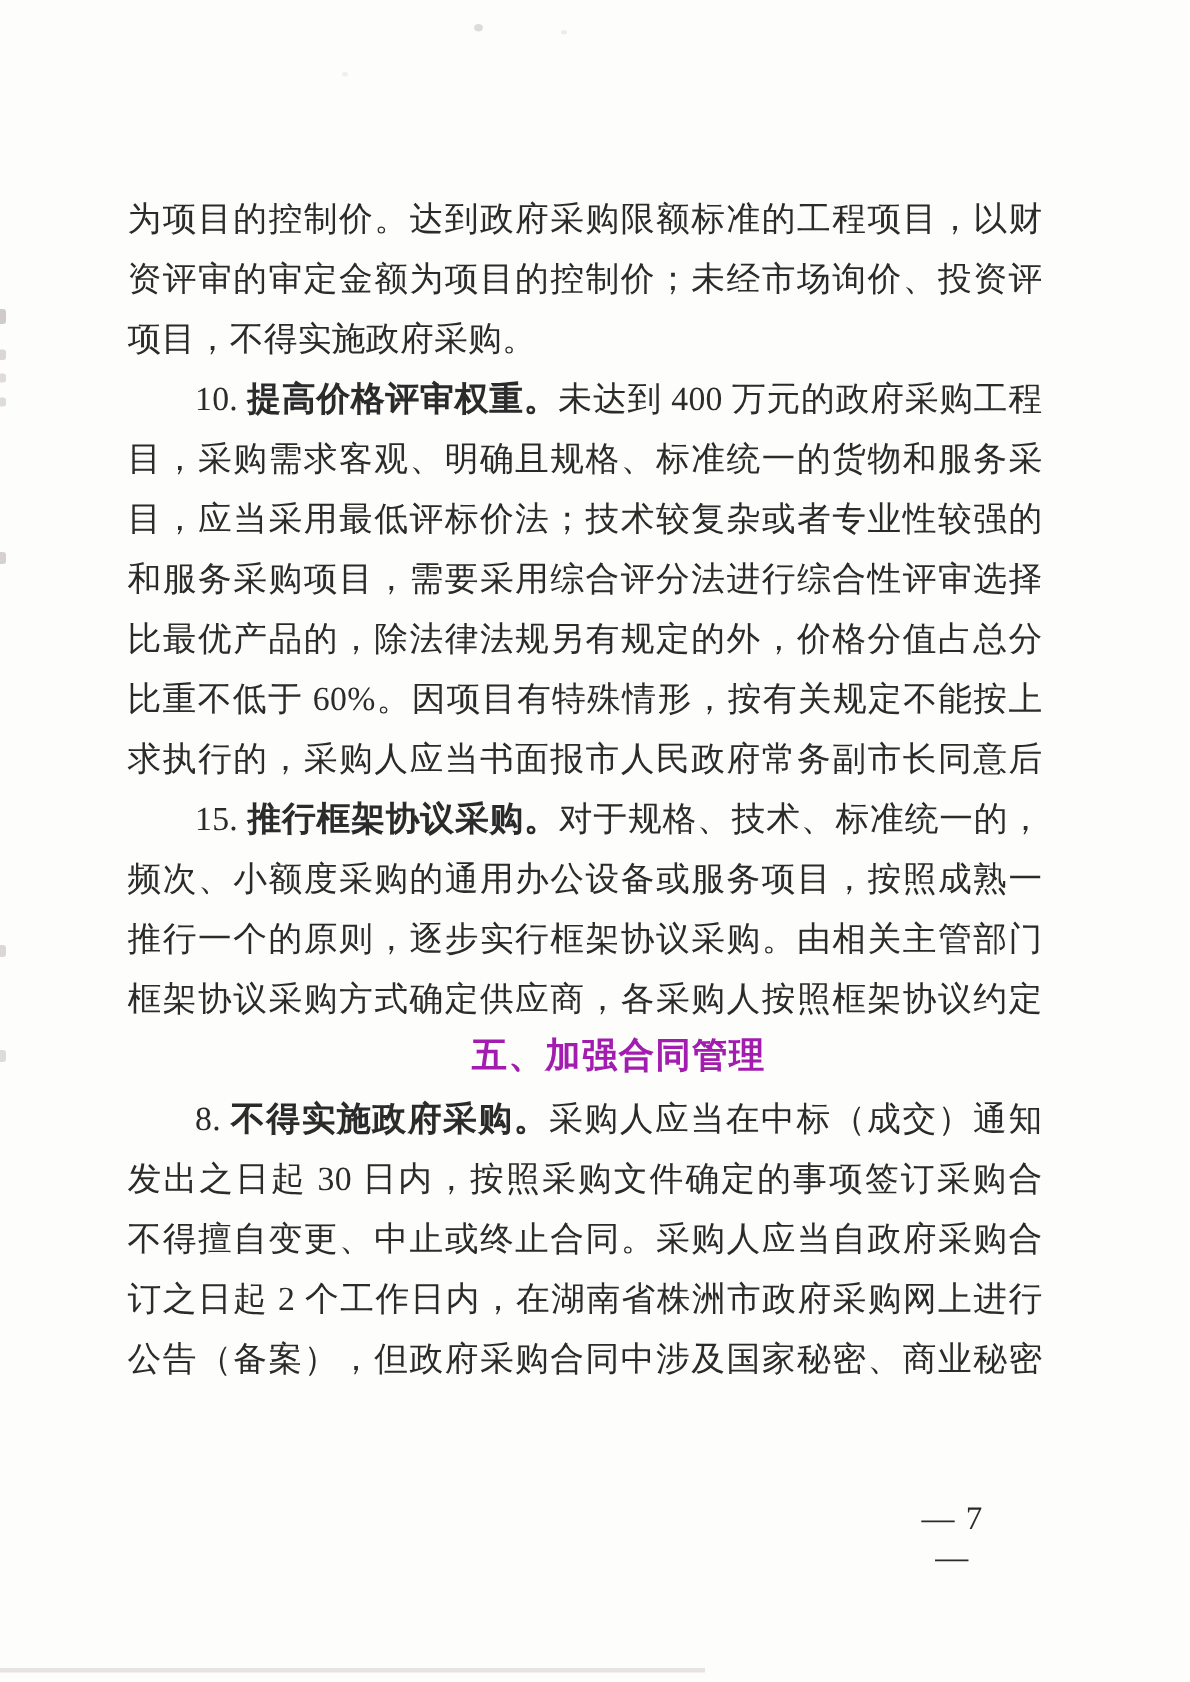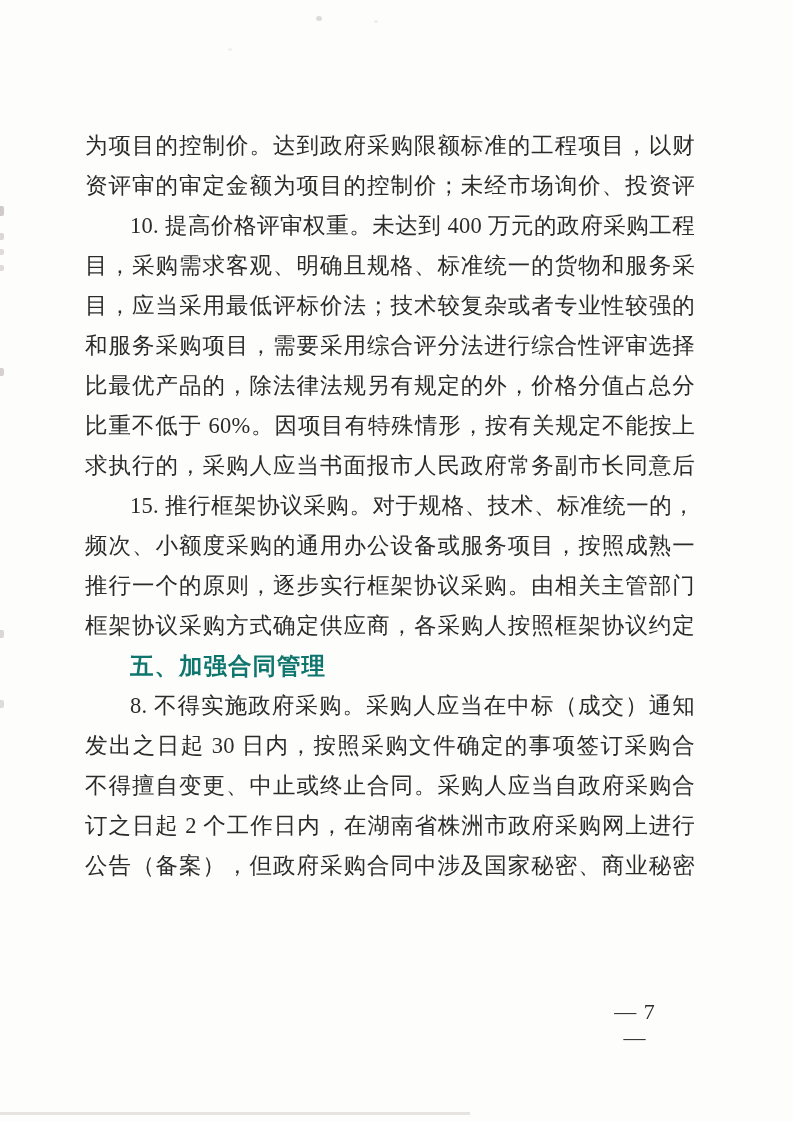--- a/index.html
+++ b/index.html
@@ -34,29 +34,29 @@
     letter-spacing: 0.2px;
     overflow: hidden;
   }
   .line.justify {
     text-align-last: justify;
   }
   .line.indent {
     padding-left: 45px;
   }
   .line .b {
-    font-weight: normal;
+    font-weight: bold;
   }
   .line.heading {
-    font-family: Liberation Sans, sans-serif;
+    font-family: Liberation Mono, monospace;
     font-weight: bold;
     font-size: 23.5px;
     letter-spacing: 1px;
-    color: #0f766e;
-    text-align: left;
+    color: #a21caf;
+    text-align: center;
     text-align-last: auto;
   }
   .page-number {
     position: absolute;
     top: 999px;
     left: 603px;
     width: 64px;
     text-align: center;
     font-size: 22px;
     letter-spacing: 1px;
@@ -109,20 +109,21 @@
   <div class="edge-mark e3"></div>
   <div class="edge-mark e4"></div>
   <div class="edge-mark e5"></div>
   <div class="edge-mark e6"></div>
   <div class="edge-mark e7"></div>
   <div class="bottom-streak"></div>
 
   <div class="text-block">
       <div class="line justify"><span>为项目的控制价。达到政府采购限额标准的工程项目，以财政投</span></div>
       <div class="line justify"><span>资评审的审定金额为项目的控制价；未经市场询价、投资评审的</span></div>
+      <div class="line"><span>项目，不得实施政府采购。</span></div>
       <div class="line justify indent"><span>10. </span><span class="b">提高价格评审权重。</span><span>未达到 400 万元的政府采购工程项</span></div>
       <div class="line justify"><span>目，采购需求客观、明确且规格、标准统一的货物和服务采购项</span></div>
       <div class="line justify"><span>目，应当采用最低评标价法；技术较复杂或者专业性较强的货物</span></div>
       <div class="line justify"><span>和服务采购项目，需要采用综合评分法进行综合性评审选择性价</span></div>
       <div class="line justify"><span>比最优产品的，除法律法规另有规定的外，价格分值占总分值的</span></div>
       <div class="line justify"><span>比重不低于 60%。因项目有特殊情形，按有关规定不能按上述要</span></div>
       <div class="line justify"><span>求执行的，采购人应当书面报市人民政府常务副市长同意后按程</span></div>
       <div class="line justify indent"><span>15. </span><span class="b">推行框架协议采购。</span><span>对于规格、技术、标准统一的，多</span></div>
       <div class="line justify"><span>频次、小额度采购的通用办公设备或服务项目，按照成熟一个、</span></div>
       <div class="line justify"><span>推行一个的原则，逐步实行框架协议采购。由相关主管部门通过</span></div>

